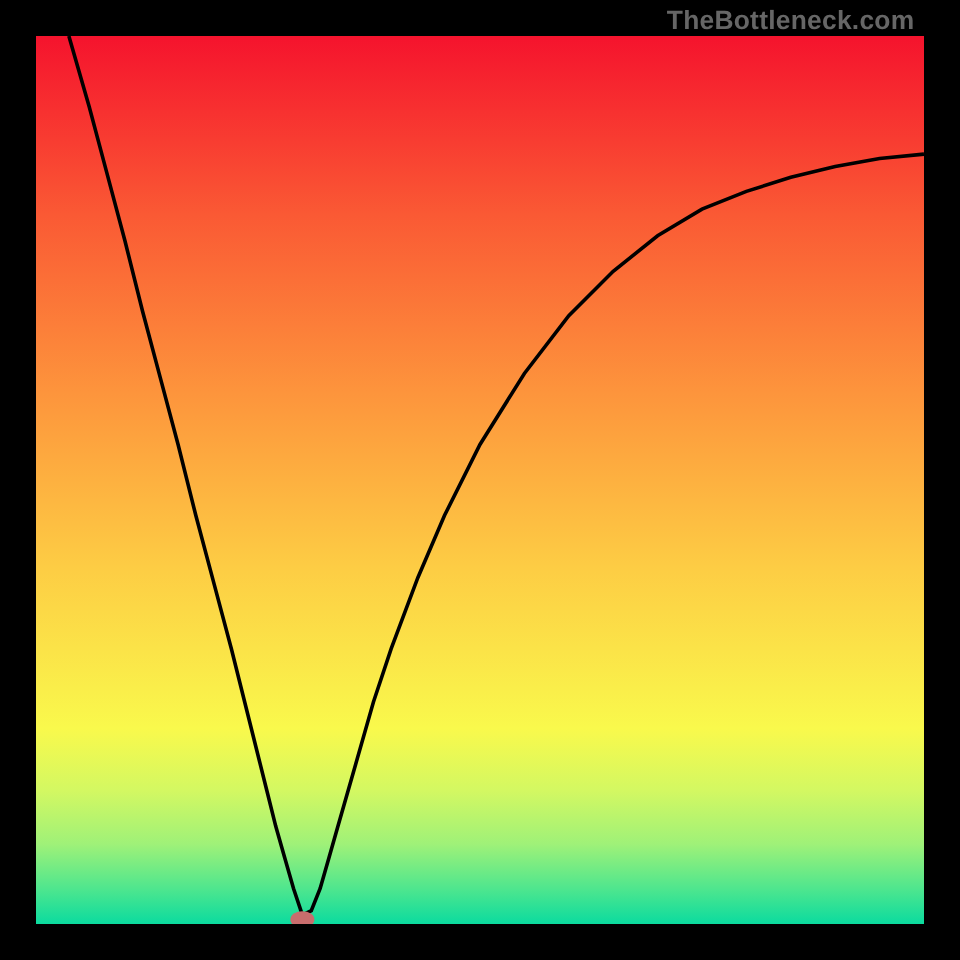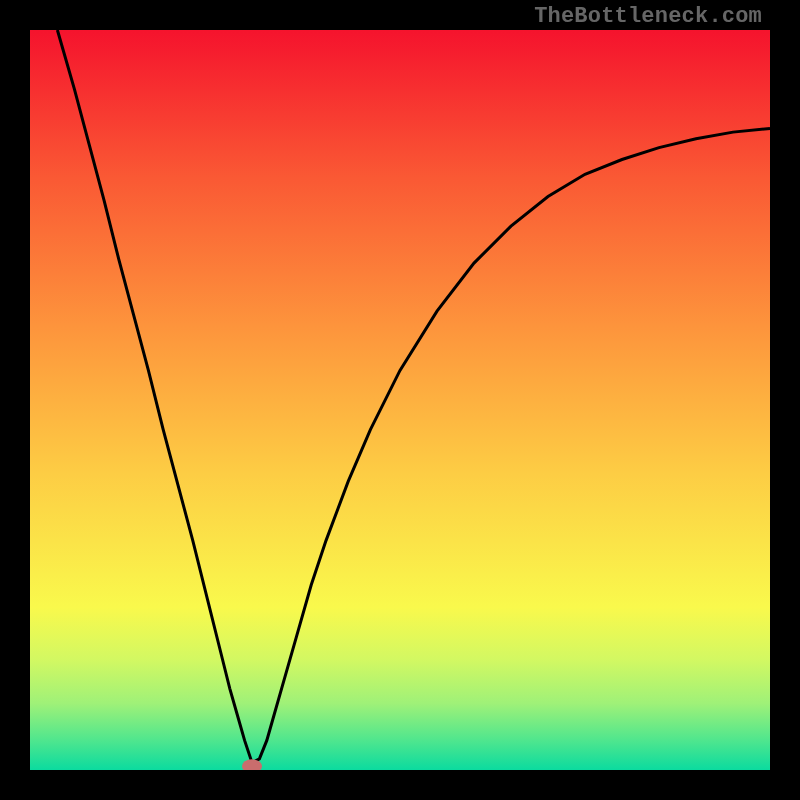--- a/index.html
+++ b/index.html
@@ -8,21 +8,20 @@
     width: 800px;
     height: 800px;
     overflow: hidden;
     background: #000;
     font-family: Arial, Helvetica, sans-serif;
   }
   .chart-container {
     position: relative;
     width: 772px;
     height: 800px;
-    font-family: Liberation Mono, monospace;
   }
   .watermark {
     position: absolute;
     top: 4px;
     right: 10px;
     color: #666666;
     font-size: 22px;
     font-weight: 600;
     z-index: 10;
     letter-spacing: 0.2px;

